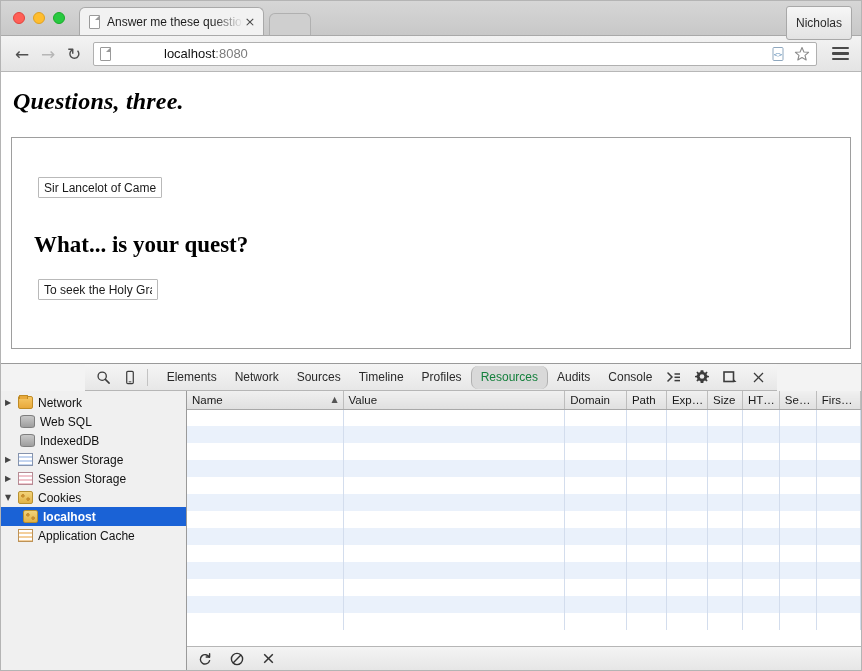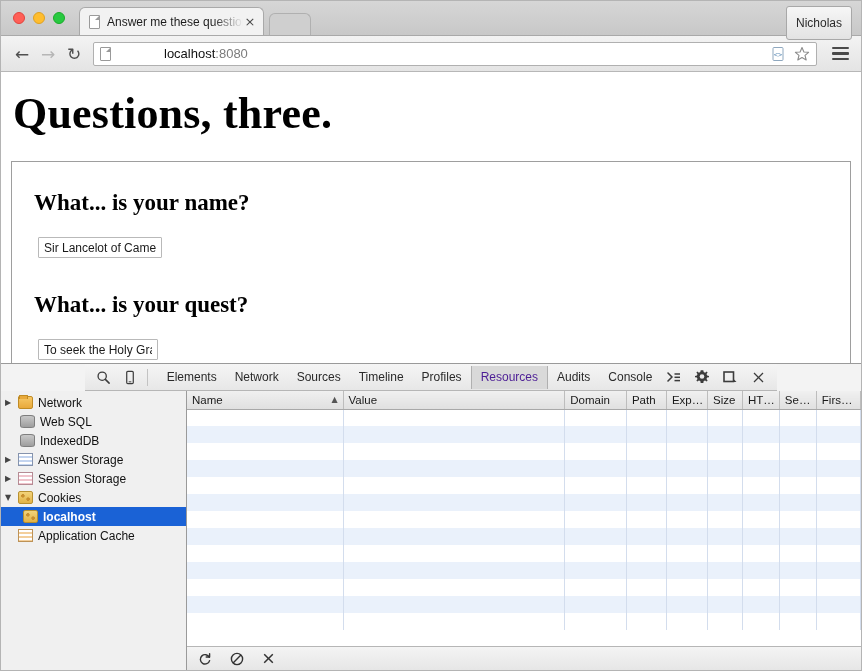--- a/index.html
+++ b/index.html
@@ -145,23 +145,24 @@
   
   .page {
     flex: 1 1 auto;
     background: #fff;
     padding: 16px 10px 0 10px;
     overflow: hidden;
     position: relative;
   }
   h1.page-title {
     font-family: "Liberation Serif", serif;
-    font-size: 44px; font-weight: bold;
+    font-size: 24px; font-weight: bold;
     color: #000; letter-spacing: .2px;
     margin: 0 0 22px 2px;
+    font-style: italic;
   }
   .form-box {
     border: 1px solid #9e9e9e;
     background: #fff;
     padding: 18px 22px 8px 22px;
     height: 212px;
     overflow: hidden;
   }
   h2.question {
     font-family: "Liberation Serif", serif;
@@ -206,21 +207,22 @@
   .dt-tab {
     font-size: 12px; color: #2a2a2a;
     padding: 4px 9px 5px 9px;
     cursor: pointer; white-space: nowrap;
     line-height: 14px;
   }
   .dt-tab.active {
     background: #d9d9d9;
     border-left: 1px solid #b0b0b0;
     border-right: 1px solid #b0b0b0;
-    color: #4c1d95;
+    color: #15803d;
+    border-radius: 7px;
   }
   .dt-right { margin-left: auto; display: flex; align-items: center; gap: 2px; }
 
   .dt-body { flex: 1 1 auto; display: flex; min-height: 0; }
 
   
   .dt-sidebar {
     width: 186px; flex: 0 0 186px;
     background: #f0f0f0;
     border-right: 1px solid #9a9a9a;
@@ -341,21 +343,20 @@
       <span></span>
       <span></span>
       <span></span>
     </div>
   </div>
 
   <div class="page">
     <h1 class="page-title">Questions, three.</h1>
 
     <div class="form-box">
-      <h2 class="question">What... is your name?</h2>
       <input class="answer" type="text" value="Sir Lancelot of Camelot" style="">
 
       <h2 class="question">What... is your quest?</h2>
       <input class="answer wide" type="text" value="To seek the Holy Grail" style="">
     </div>
   </div>
 
   <div class="devtools">
 
     <div class="dt-toolbar">

